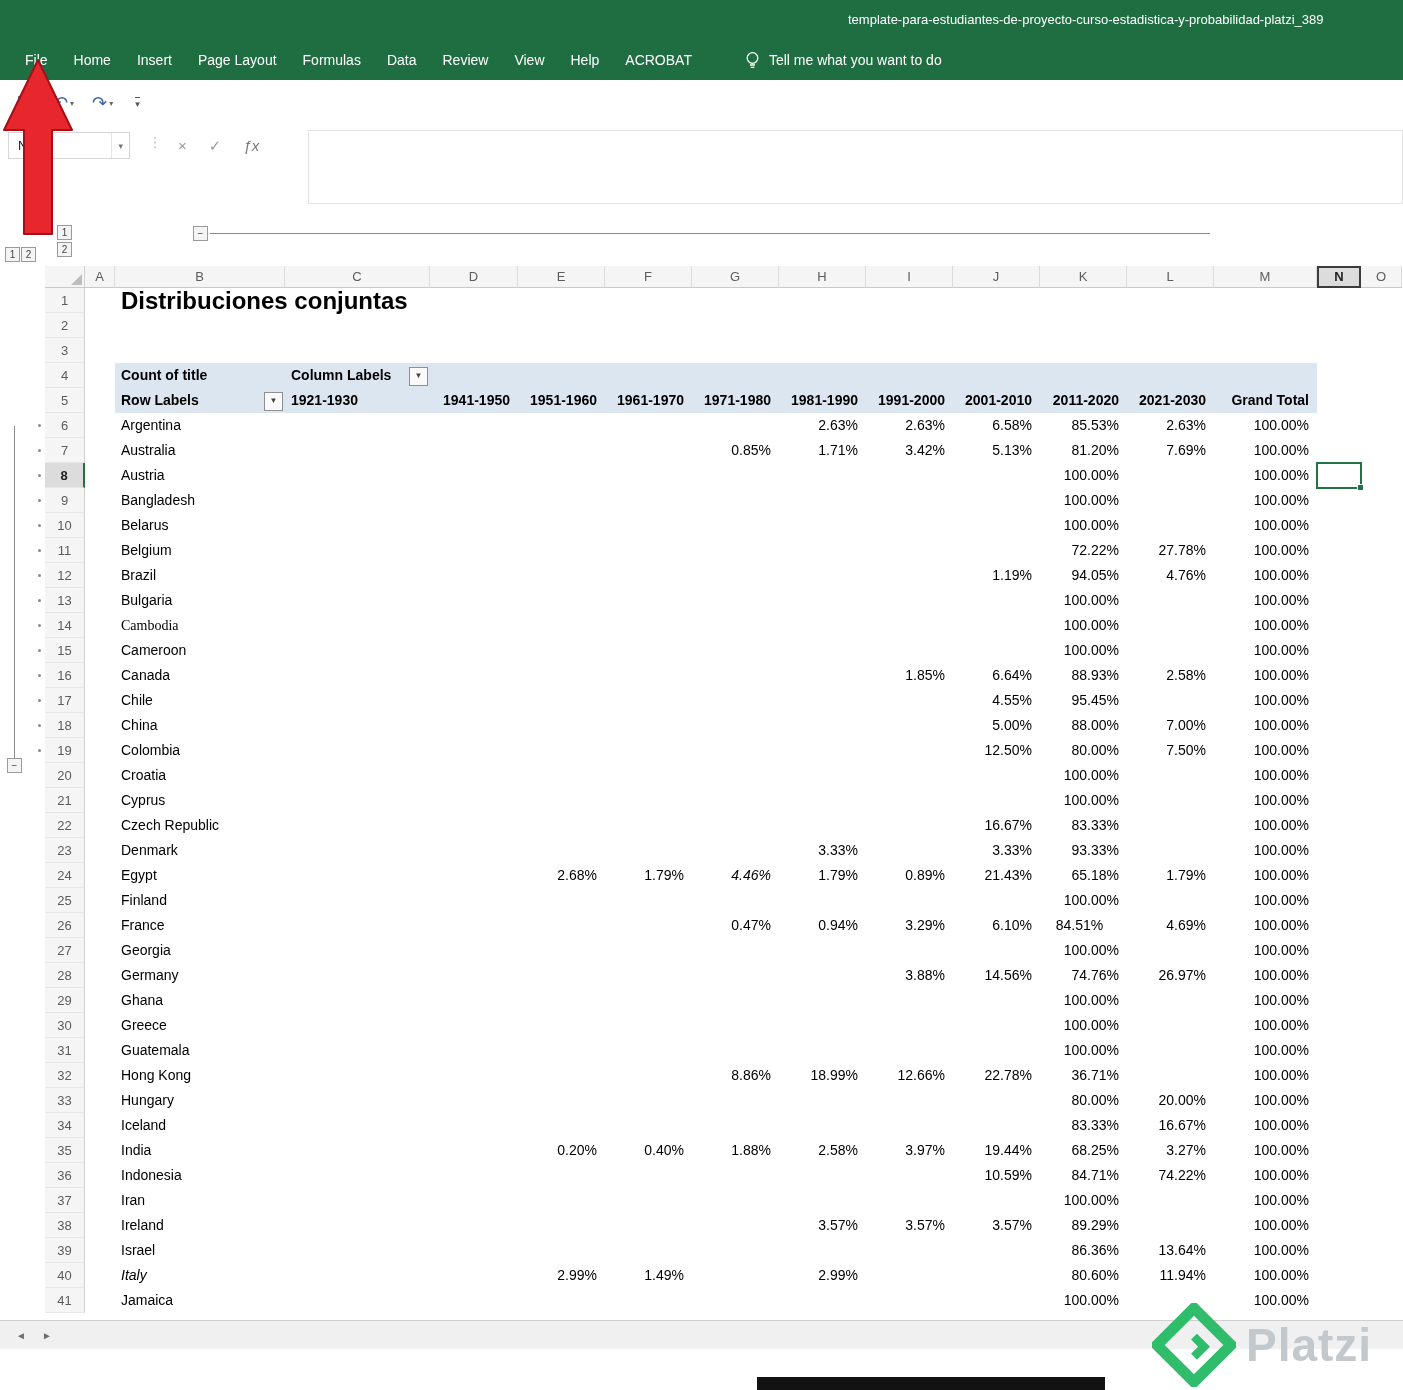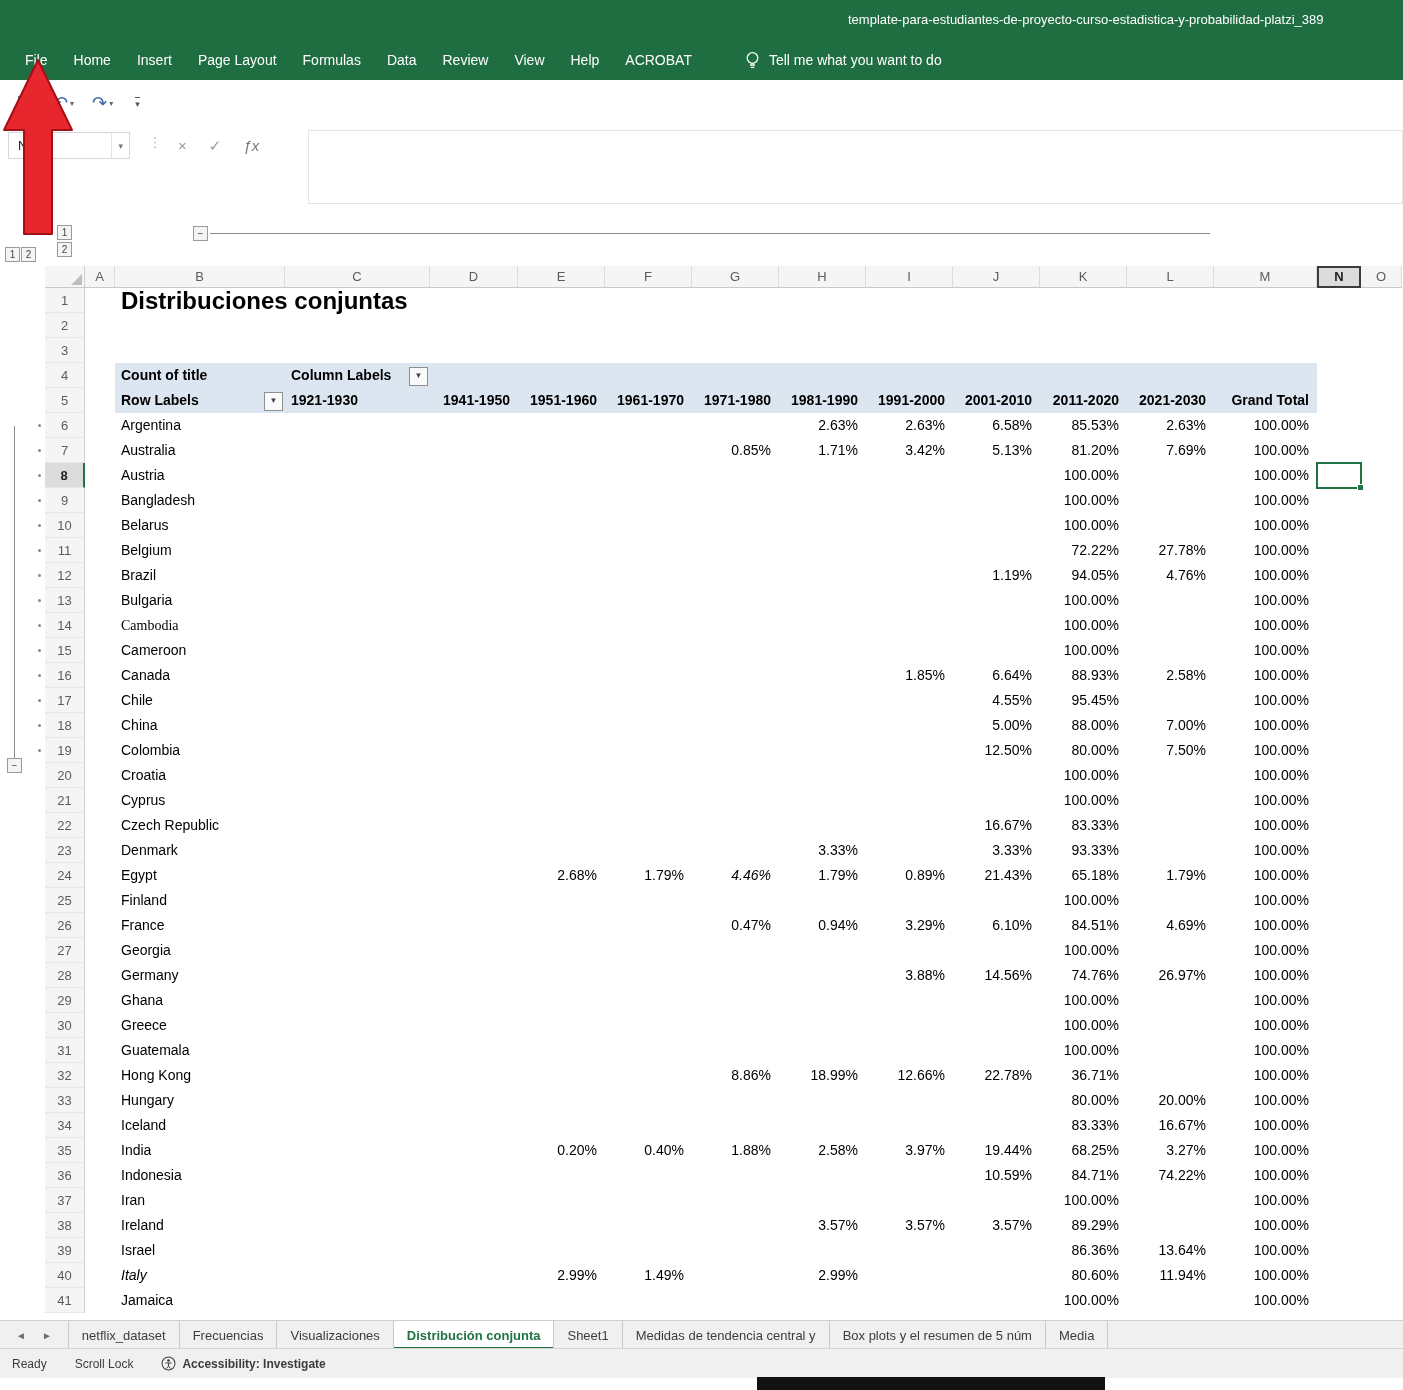--- a/index.html
+++ b/index.html
@@ -651,21 +651,21 @@
         <div class="cell" style="width: 30px;"></div>
         <div class="cell lab" style="width: 170px;">France</div>
         <div class="cell" style="width: 145px;"></div>
         <div class="cell" style="width: 88px;"></div>
         <div class="cell" style="width: 87px;"></div>
         <div class="cell" style="width: 87px;"></div>
         <div class="cell num" style="width: 87px;">0.47%</div>
         <div class="cell num" style="width: 87px;">0.94%</div>
         <div class="cell num" style="width: 87px;">3.29%</div>
         <div class="cell num" style="width: 87px;">6.10%</div>
-        <div class="cell num" style="width: 87px;">84.51%</div>
+        <div class="cell num" style="width: 87px; text-align: center;">84.51%</div>
         <div class="cell num" style="width: 87px;">4.69%</div>
         <div class="cell num" style="width: 103px;">100.00%</div>
         <div class="cell" style="width: 44px;"></div>
         <div class="cell" style="width: 41px;"></div>
       </div>
       <div class="grow">
         <div class="rhead">27</div>
         <div class="cell" style="width: 30px;"></div>
         <div class="cell lab" style="width: 170px;">Georgia</div>
         <div class="cell" style="width: 145px;"></div>
@@ -935,45 +935,30 @@
         <div class="cell" style="width: 41px;"></div>
       </div>
       <div class="selbox" style="left: 1271px; top: 196px; width: 46px; height: 27px;"></div>
     </div>
 
   <div class="tabsbar">
     <span class="tabnav">
       <span>◄</span>
       <span>►</span>
     </span>
-    <span style="display:flex;align-items:stretch;">
-        <span class="tab">netflix_dataset</span>
-        <span class="tab">Frecuencias</span>
-        <span class="tab">Visualizaciones</span>
-        <span class="tab active">Distribución conjunta</span>
-        <span class="tab">Sheet1</span>
-        <span class="tab">Medidas de tendencia central y</span>
-        <span class="tab">Box plots y el resumen de 5 núm</span>
-        <span class="tab">Media</span>
-      </span>
   </div>
 
-  <div class="statusbar">
-    <span>Ready</span>
-    <span class="gap">Scroll Lock</span>
-    <span class="acc">
-      <svg width="15" height="15" viewBox="0 0 20 20">
-        <circle cx="10" cy="10" r="8.6" fill="none" stroke="#3c3c3c" stroke-width="1.4"></circle>
-        <circle cx="10" cy="6" r="1.8" fill="#3c3c3c"></circle>
-        <path d="M5.8 9.3h8.4M10 9.3v4.2l-2.6 3.2M10 13.5l2.6 3.2" stroke="#3c3c3c" stroke-width="1.3" fill="none"></path>
-      </svg>
-      <span style="font-weight:bold;">Accessibility: Investigate</span>
-    </span>
+
+  <div class="black-strip"></div>
+
+  <div class="platzi">
+    <svg width="84" height="84" viewBox="0 0 100 100">
+      <path d="M50 6 L94 50 L50 94 L6 50 Z" fill="none" stroke="#2fbd6c" stroke-width="13"></path>
+      <path d="M50 40 L62 52 L50 64" fill="none" stroke="#2fbd6c" stroke-width="10"></path>
+    </svg>
+    <span class="platzi-text">Platzi</span>
   </div>
-
-  <div class="black-strip"></div>
-
 
   <svg class="red-arrow" width="72" height="178" viewBox="0 0 72 178">
     <polygon points="36,2 70,72 50,72 50,176 22,176 22,72 2,72" fill="#e8262d" stroke="#a50f18" stroke-width="2" stroke-linejoin="round"></polygon>
   </svg>
 
 </div>
 
 </body></html>

